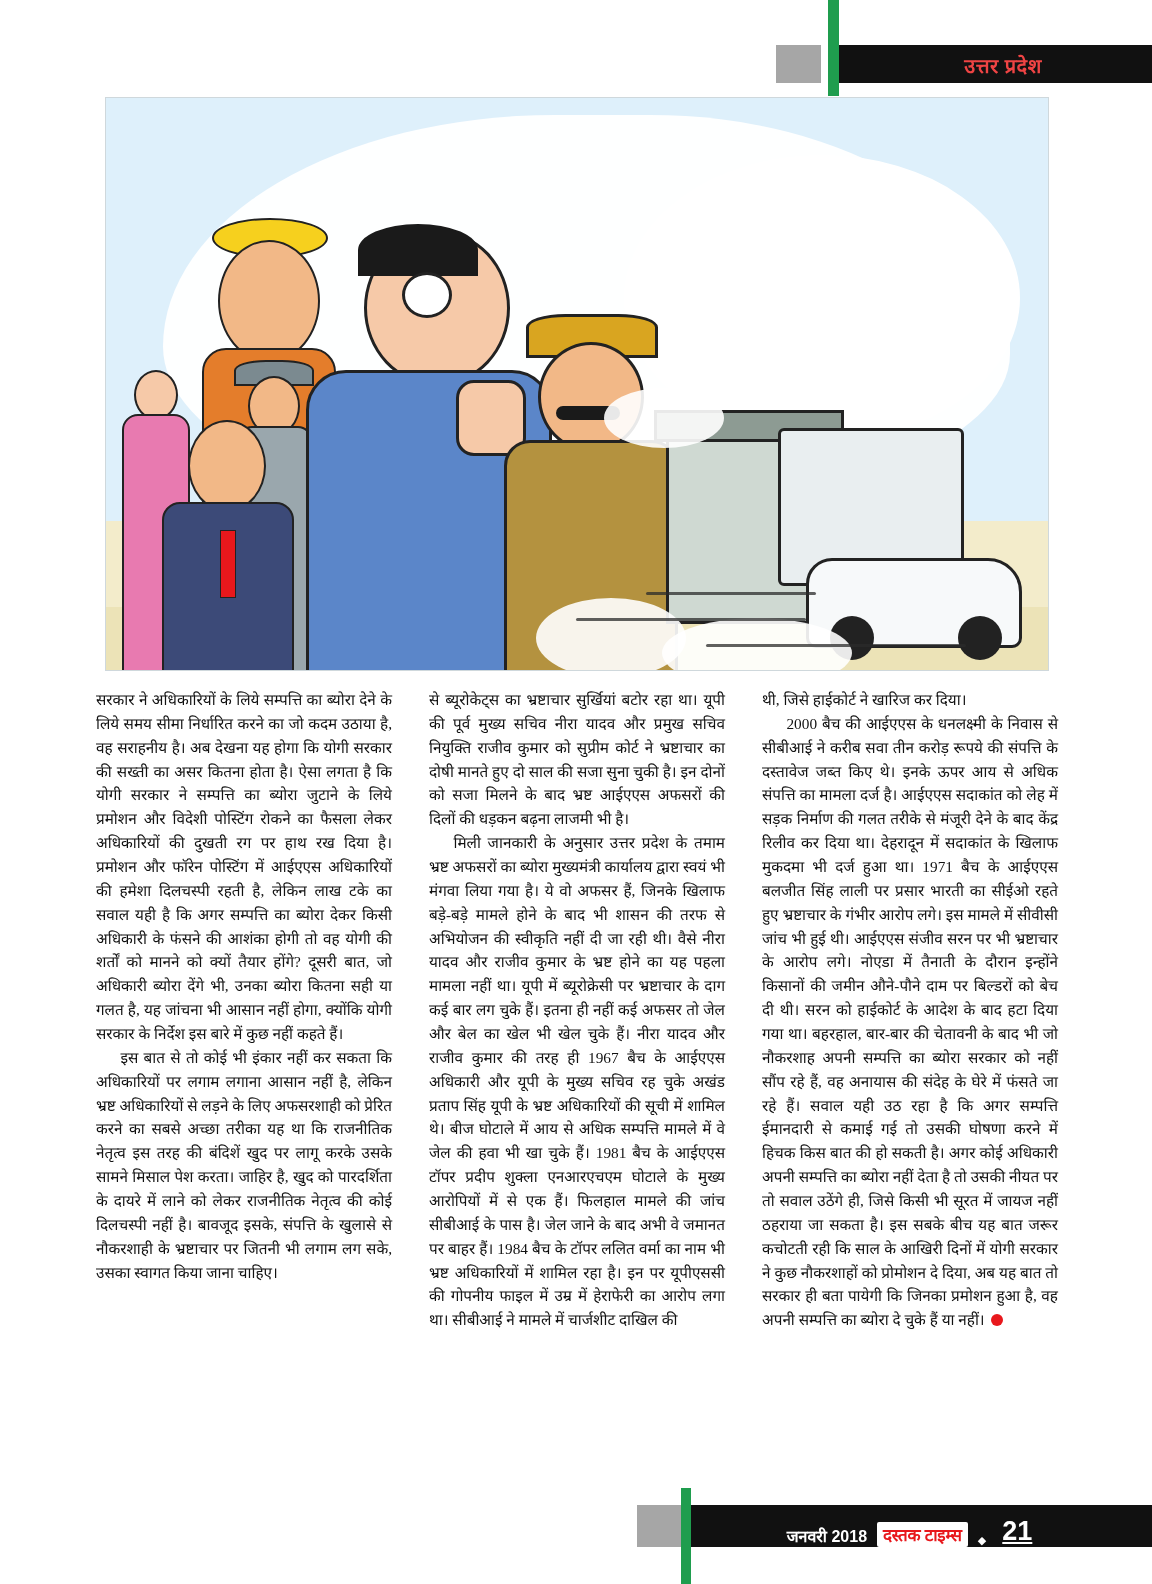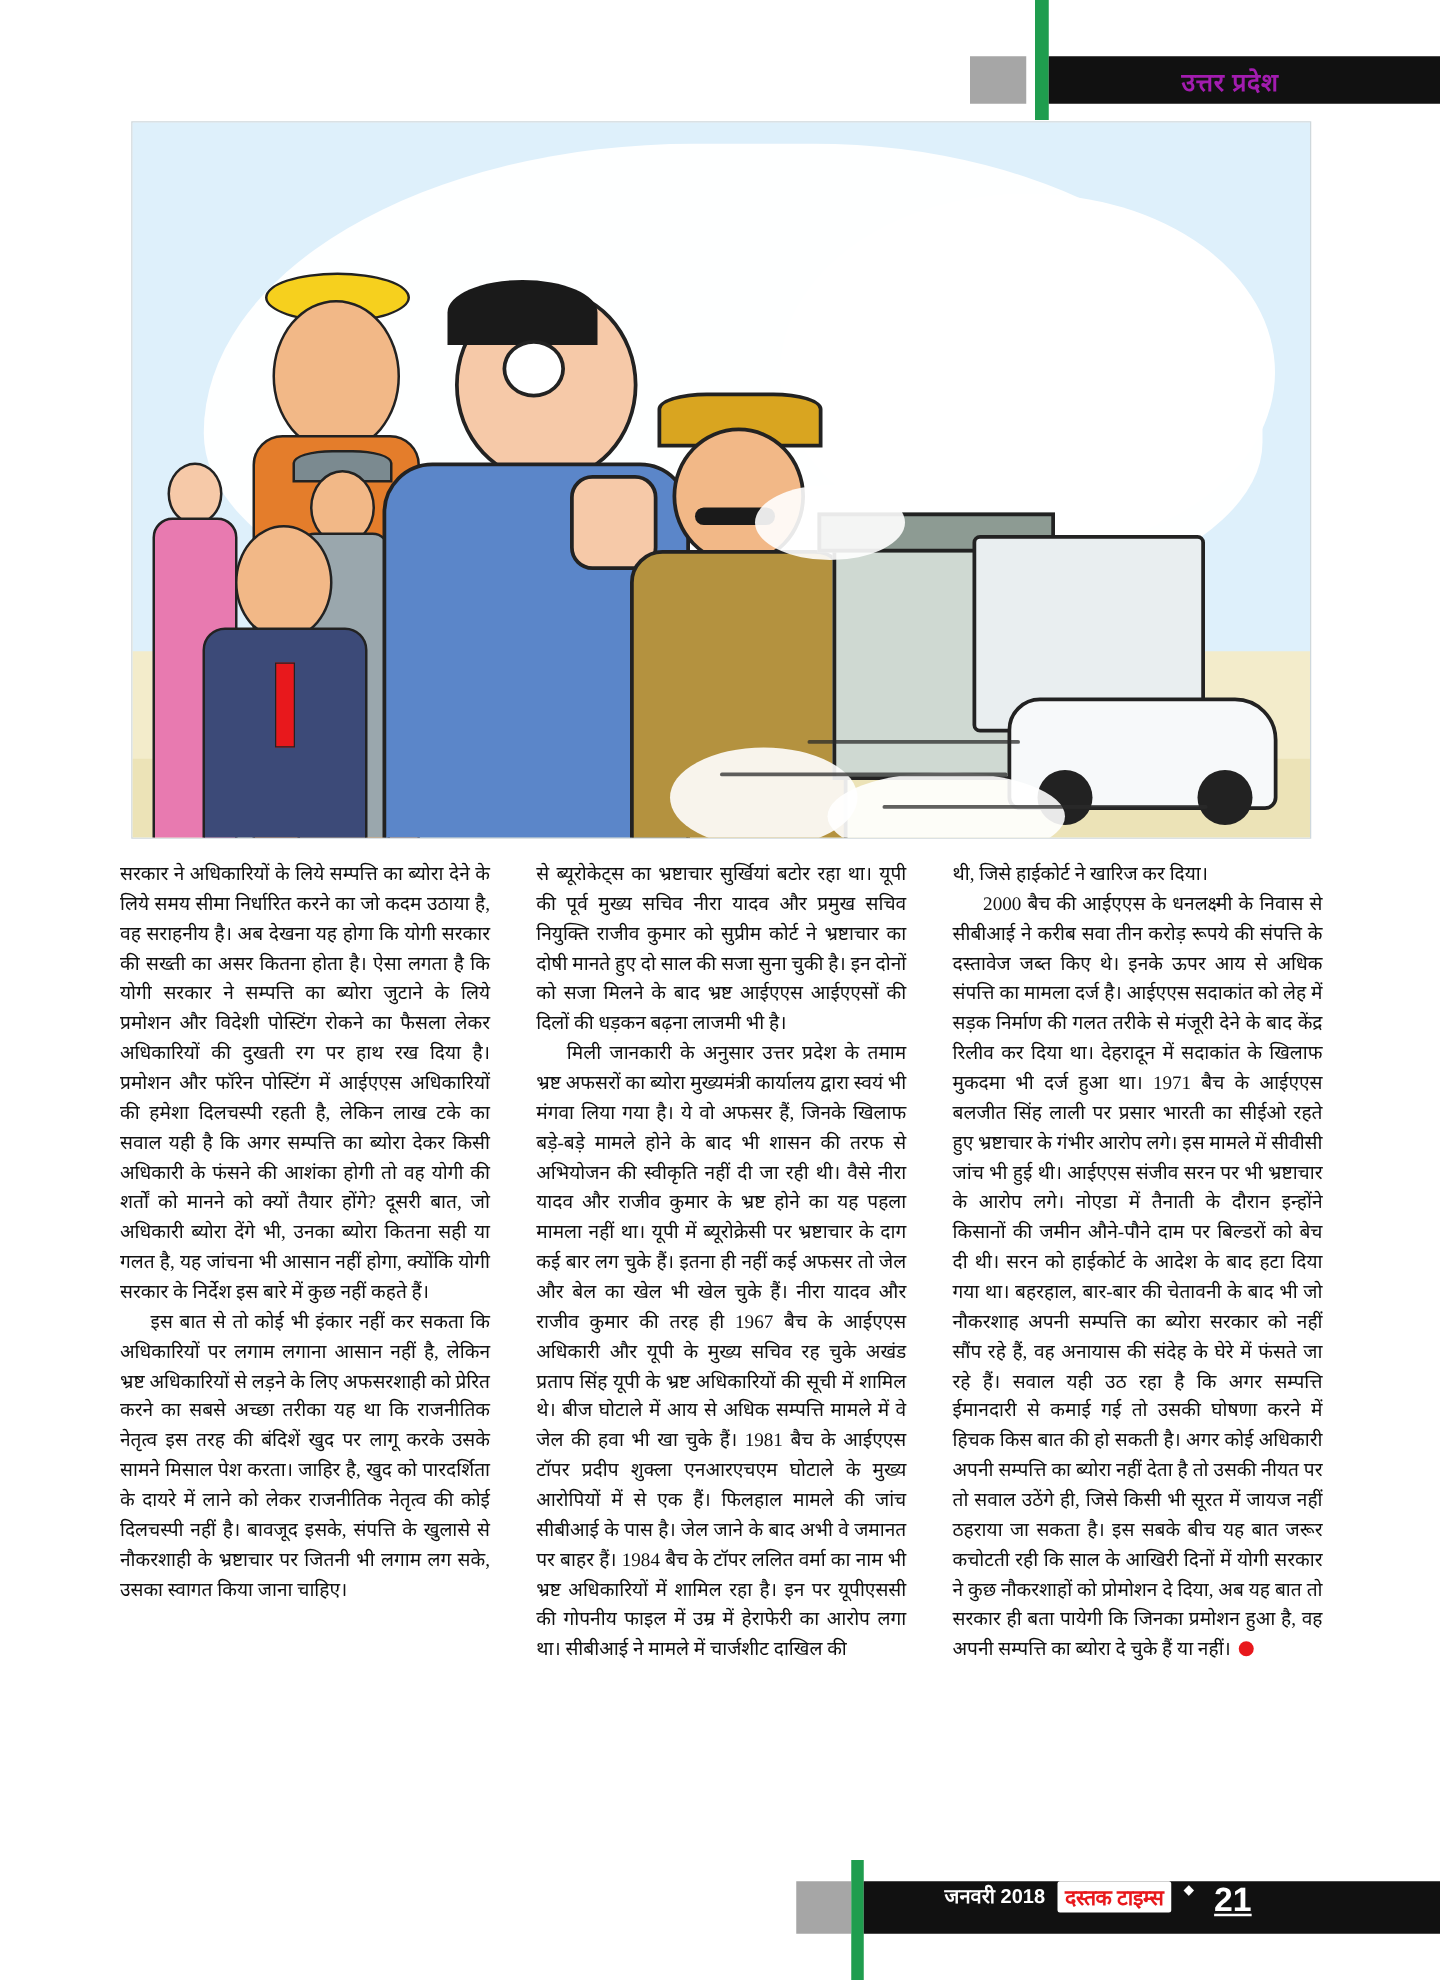--- a/index.html
+++ b/index.html
@@ -43,24 +43,24 @@
     position: absolute;
     top: 45px;
     left: 776px;
     width: 45px;
     height: 38px;
     background: #a6a6a6;
   }
   .header-title {
     position: absolute;
     top: 52px;
-    left: 839px;
+    left: 858px;
     width: 290px;
     text-align: center;
-    color: #a21caf;
+    color: #ef4444;
     font-family: "Liberation Sans", sans-serif;
     font-size: 20px;
     font-weight: bold;
     letter-spacing: 0.5px;
   }
 
   
   .illustration {
     position: absolute;
     top: 97px;
@@ -187,25 +187,25 @@
     position: absolute;
     bottom: 37px;
     left: 637px;
     width: 44px;
     height: 42px;
     background: #a6a6a6;
   }
   .footer-inner {
     position: absolute;
     bottom: 37px;
-    left: 660px;
+    left: 691px;
     width: 437px;
     height: 42px;
     display: flex;
-    align-items: flex-start;
+    align-items: flex-end;
     justify-content: center;
     gap: 10px;
     color: #ffffff;
   }
   .footer-date {
     font-family: "Liberation Sans", sans-serif;
     font-size: 16px;
     font-weight: bold;
   }
   .footer-logo {
@@ -304,21 +304,21 @@
   </div>
 
   <div class="columns">
 
     <div class="col">
       <p class="noindent">सरकार ने अधिकारियों के लिये सम्पत्ति का ब्योरा देने के लिये समय सीमा निर्धारित करने का जो कदम उठाया है, वह सराहनीय है। अब देखना यह होगा कि योगी सरकार की सख्ती का असर कितना होता है। ऐसा लगता है कि योगी सरकार ने सम्पत्ति का ब्योरा जुटाने के लिये प्रमोशन और विदेशी पोस्टिंग रोकने का फैसला लेकर अधिकारियों की दुखती रग पर हाथ रख दिया है। प्रमोशन और फॉरेन पोस्टिंग में आईएएस अधिकारियों की हमेशा दिलचस्पी रहती है, लेकिन लाख टके का सवाल यही है कि अगर सम्पत्ति का ब्योरा देकर किसी अधिकारी के फंसने की आशंका होगी तो वह योगी की शर्तों को मानने को क्यों तैयार होंगे? दूसरी बात, जो अधिकारी ब्योरा देंगे भी, उनका ब्योरा कितना सही या गलत है, यह जांचना भी आसान नहीं होगा, क्योंकि योगी सरकार के निर्देश इस बारे में कुछ नहीं कहते हैं।</p>
       <p>इस बात से तो कोई भी इंकार नहीं कर सकता कि अधिकारियों पर लगाम लगाना आसान नहीं है, लेकिन भ्रष्ट अधिकारियों से लड़ने के लिए अफसरशाही को प्रेरित करने का सबसे अच्छा तरीका यह था कि राजनीतिक नेतृत्व इस तरह की बंदिशें खुद पर लागू करके उसके सामने मिसाल पेश करता। जाहिर है, खुद को पारदर्शिता के दायरे में लाने को लेकर राजनीतिक नेतृत्व की कोई दिलचस्पी नहीं है। बावजूद इसके, संपत्ति के खुलासे से नौकरशाही के भ्रष्टाचार पर जितनी भी लगाम लग सके, उसका स्वागत किया जाना चाहिए।</p>
     </div>
 
     <div class="col">
-      <p class="noindent">से ब्यूरोकेट्स का भ्रष्टाचार सुर्खियां बटोर रहा था। यूपी की पूर्व मुख्य सचिव नीरा यादव और प्रमुख सचिव नियुक्ति राजीव कुमार को सुप्रीम कोर्ट ने भ्रष्टाचार का दोषी मानते हुए दो साल की सजा सुना चुकी है। इन दोनों को सजा मिलने के बाद भ्रष्ट आईएएस आईएएसों की दिलों की धड़कन बढ़ना लाजमी भी है।</p>
+      <p class="noindent">से ब्यूरोकेट्स का भ्रष्टाचार सुर्खियां बटोर रहा था। यूपी की पूर्व मुख्य सचिव नीरा यादव और प्रमुख सचिव नियुक्ति राजीव कुमार को सुप्रीम कोर्ट ने भ्रष्टाचार का दोषी मानते हुए दो साल की सजा सुना चुकी है। इन दोनों को सजा मिलने के बाद भ्रष्ट आईएएस अफसरों की दिलों की धड़कन बढ़ना लाजमी भी है।</p>
       <p>मिली जानकारी के अनुसार उत्तर प्रदेश के तमाम भ्रष्ट अफसरों का ब्योरा मुख्यमंत्री कार्यालय द्वारा स्वयं भी मंगवा लिया गया है। ये वो अफसर हैं, जिनके खिलाफ बड़े-बड़े मामले होने के बाद भी शासन की तरफ से अभियोजन की स्वीकृति नहीं दी जा रही थी। वैसे नीरा यादव और राजीव कुमार के भ्रष्ट होने का यह पहला मामला नहीं था। यूपी में ब्यूरोक्रेसी पर भ्रष्टाचार के दाग कई बार लग चुके हैं। इतना ही नहीं कई अफसर तो जेल और बेल का खेल भी खेल चुके हैं। नीरा यादव और राजीव कुमार की तरह ही 1967 बैच के आईएएस अधिकारी और यूपी के मुख्य सचिव रह चुके अखंड प्रताप सिंह यूपी के भ्रष्ट अधिकारियों की सूची में शामिल थे। बीज घोटाले में आय से अधिक सम्पत्ति मामले में वे जेल की हवा भी खा चुके हैं। 1981 बैच के आईएएस टॉपर प्रदीप शुक्ला एनआरएचएम घोटाले के मुख्य आरोपियों में से एक हैं। फिलहाल मामले की जांच सीबीआई के पास है। जेल जाने के बाद अभी वे जमानत पर बाहर हैं। 1984 बैच के टॉपर ललित वर्मा का नाम भी भ्रष्ट अधिकारियों में शामिल रहा है। इन पर यूपीएससी की गोपनीय फाइल में उम्र में हेराफेरी का आरोप लगा था। सीबीआई ने मामले में चार्जशीट दाखिल की</p>
     </div>
 
     <div class="col">
       <p class="noindent">थी, जिसे हाईकोर्ट ने खारिज कर दिया।</p>
       <p><span>2000 बैच की आईएएस के धनलक्ष्मी के निवास से सीबीआई ने करीब सवा तीन करोड़ रूपये की संपत्ति के दस्तावेज जब्त किए थे। इनके ऊपर आय से अधिक संपत्ति का मामला दर्ज है। आईएएस सदाकांत को लेह में सड़क निर्माण की गलत तरीके से मंजूरी देने के बाद केंद्र रिलीव कर दिया था। देहरादून में सदाकांत के खिलाफ मुकदमा भी दर्ज हुआ था। 1971 बैच के आईएएस बलजीत सिंह लाली पर प्रसार भारती का सीईओ रहते हुए भ्रष्टाचार के गंभीर आरोप लगे। इस मामले में सीवीसी जांच भी हुई थी। आईएएस संजीव सरन पर भी भ्रष्टाचार के आरोप लगे। नोएडा में तैनाती के दौरान इन्होंने किसानों की जमीन औने-पौने दाम पर बिल्डरों को बेच दी थी। सरन को हाईकोर्ट के आदेश के बाद हटा दिया गया था। बहरहाल, बार-बार की चेतावनी के बाद भी जो नौकरशाह अपनी सम्पत्ति का ब्योरा सरकार को नहीं सौंप रहे हैं, वह अनायास की संदेह के घेरे में फंसते जा रहे हैं। सवाल यही उठ रहा है कि अगर सम्पत्ति ईमानदारी से कमाई गई तो उसकी घोषणा करने में हिचक किस बात की हो सकती है। अगर कोई अधिकारी अपनी सम्पत्ति का ब्योरा नहीं देता है तो उसकी नीयत पर तो सवाल उठेंगे ही, जिसे किसी भी सूरत में जायज नहीं ठहराया जा सकता है। इस सबके बीच यह बात जरूर कचोटती रही कि साल के आखिरी दिनों में योगी सरकार ने कुछ नौकरशाहों को प्रोमोशन दे दिया, अब यह बात तो सरकार ही बता पायेगी कि जिनका प्रमोशन हुआ है, वह अपनी सम्पत्ति का ब्योरा दे चुके हैं या नहीं।</span><span class="end-dot"></span></p>
     </div>
 
   </div>
 

